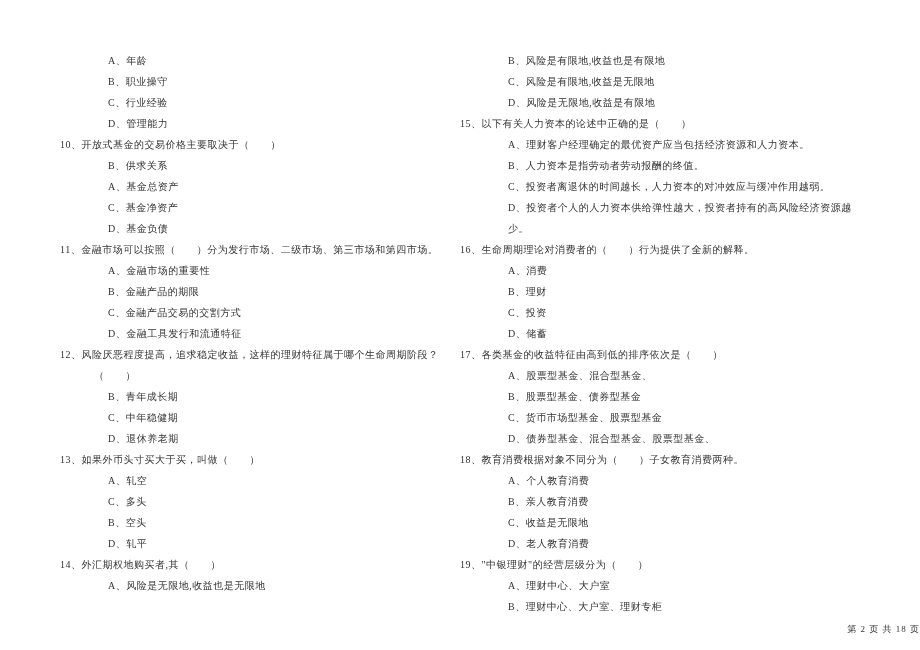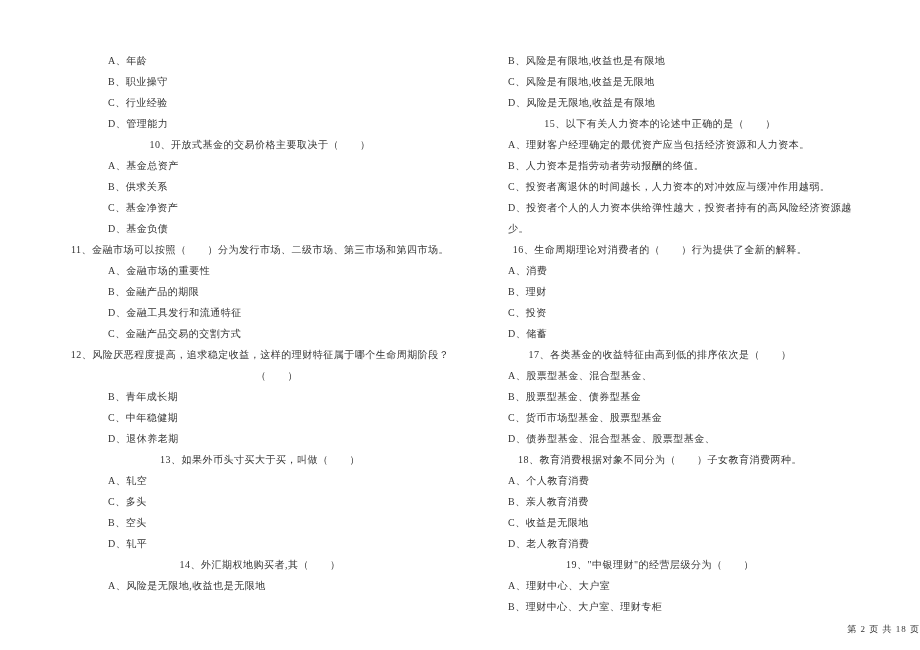--- a/index.html
+++ b/index.html
@@ -28,21 +28,20 @@
     }
     .question-line {
       line-height: 21px;
       padding-left: 28px;
       text-indent: -28px;
       letter-spacing: 0.5px;
     }
     .question-line.q10 {
       padding-left: 34px;
       text-indent: -34px;
-      text-align: center;
     }
     .option-line-short {
       line-height: 21px;
       padding-left: 48px;
       letter-spacing: 0.5px;
     }
     .footer {
       position: absolute;
       bottom: 14px;
       left: 0;
@@ -55,29 +54,29 @@
 </head>
 <body>
 
 <div class="page-container">
   <div class="column">
     <div class="option-line-short">A、年龄</div>
     <div class="option-line-short">B、职业操守</div>
     <div class="option-line-short">C、行业经验</div>
     <div class="option-line-short">D、管理能力</div>
     <div class="question-line q10">10、开放式基金的交易价格主要取决于（　　）</div>
+    <div class="option-line-short">B、供求关系</div>
     <div class="option-line-short">A、基金总资产</div>
-    <div class="option-line-short">B、供求关系</div>
     <div class="option-line-short">C、基金净资产</div>
     <div class="option-line-short">D、基金负债</div>
     <div class="question-line q10">11、金融市场可以按照（　　）分为发行市场、二级市场、第三市场和第四市场。</div>
     <div class="option-line-short">A、金融市场的重要性</div>
     <div class="option-line-short">B、金融产品的期限</div>
+    <div class="option-line-short">C、金融产品交易的交割方式</div>
     <div class="option-line-short">D、金融工具发行和流通特征</div>
-    <div class="option-line-short">C、金融产品交易的交割方式</div>
     <div class="question-line q10">12、风险厌恶程度提高，追求稳定收益，这样的理财特征属于哪个生命周期阶段？（　　）</div>
     <div class="option-line-short">B、青年成长期</div>
     <div class="option-line-short">C、中年稳健期</div>
     <div class="option-line-short">D、退休养老期</div>
     <div class="question-line q10">13、如果外币头寸买大于买，叫做（　　）</div>
     <div class="option-line-short">A、轧空</div>
     <div class="option-line-short">C、多头</div>
     <div class="option-line-short">B、空头</div>
     <div class="option-line-short">D、轧平</div>
     <div class="question-line q10">14、外汇期权地购买者,其（　　）</div>

